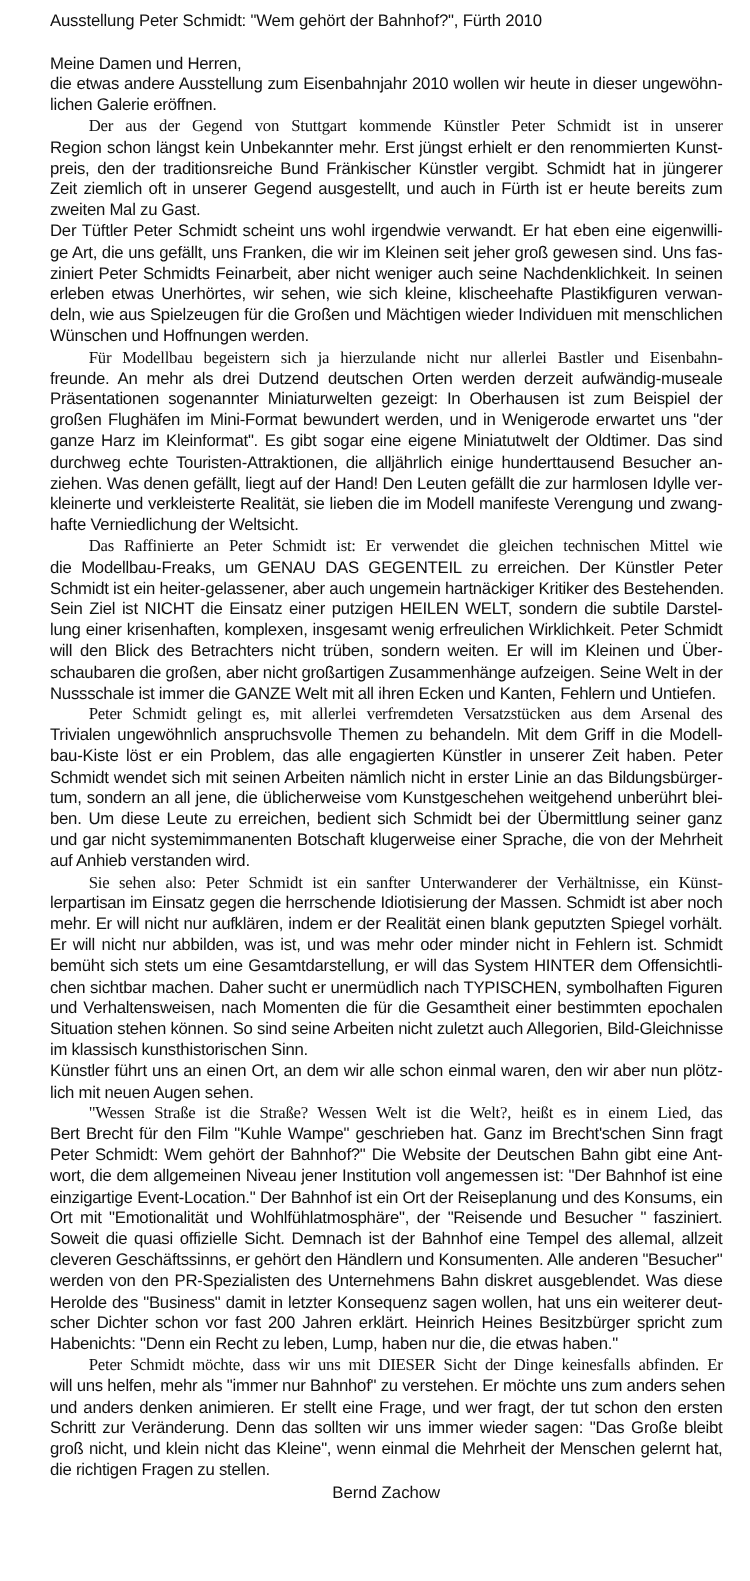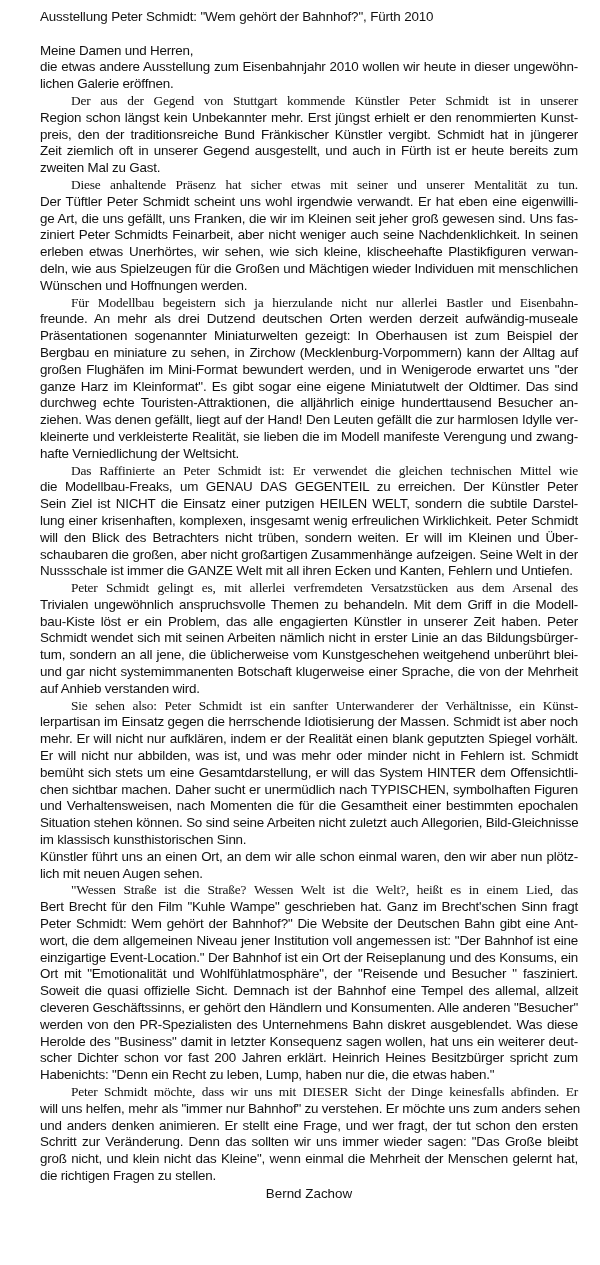--- a/index.html
+++ b/index.html
@@ -34,55 +34,55 @@
         <div class="line last">lichen Galerie eröffnen.</div>
       </div>
       <div>
         <div class="line indent">Der aus der Gegend von Stuttgart kommende Künstler Peter Schmidt ist  in unserer</div>
         <div class="line">Region schon längst kein Unbekannter mehr. Erst jüngst erhielt er den renommierten Kunst-</div>
         <div class="line">preis, den der traditionsreiche Bund Fränkischer Künstler vergibt. Schmidt  hat in jüngerer</div>
         <div class="line">Zeit ziemlich oft in unserer Gegend ausgestellt, und auch in Fürth ist er heute bereits zum</div>
         <div class="line last">zweiten Mal zu Gast.</div>
       </div>
       <div>
-        <div class="line indent">Diese anhaltende Präsenz hat sicher etwas mit seiner und unserer Mentalität zu tun.</div>
         <div class="line">Der Tüftler Peter Schmidt scheint uns wohl irgendwie verwandt. Er hat eben eine eigenwilli-</div>
         <div class="line">ge Art, die uns gefällt, uns Franken, die wir im Kleinen seit jeher groß gewesen sind. Uns fas-</div>
         <div class="line">ziniert Peter Schmidts Feinarbeit, aber nicht weniger auch seine Nachdenklichkeit. In seinen</div>
         <div class="line">erleben etwas Unerhörtes, wir sehen, wie sich kleine, klischeehafte Plastikfiguren verwan-</div>
         <div class="line">deln, wie aus Spielzeugen für die Großen und Mächtigen wieder Individuen mit menschlichen</div>
         <div class="line last">Wünschen und Hoffnungen werden.</div>
       </div>
       <div>
         <div class="line indent">Für Modellbau begeistern sich ja hierzulande nicht nur allerlei Bastler und Eisenbahn-</div>
         <div class="line">freunde. An mehr als drei Dutzend  deutschen Orten werden  derzeit  aufwändig-museale</div>
         <div class="line">Präsentationen sogenannter Miniaturwelten gezeigt: In Oberhausen ist zum Beispiel der</div>
-        <div class="line">Bergbau en miniature zu sehen, in Zirchow (Mecklenburg-Vorpommern) kann der Alltag auf</div>
         <div class="line">großen Flughäfen im Mini-Format bewundert werden, und in Wenigerode erwartet uns "der</div>
         <div class="line">ganze Harz im Kleinformat". Es gibt sogar eine eigene Miniatutwelt der Oldtimer. Das sind</div>
         <div class="line">durchweg echte Touristen-Attraktionen, die alljährlich einige hunderttausend Besucher an-</div>
         <div class="line">ziehen. Was denen gefällt, liegt auf der Hand! Den Leuten gefällt die zur harmlosen Idylle ver-</div>
         <div class="line">kleinerte und verkleisterte Realität, sie lieben die im Modell manifeste Verengung und zwang-</div>
         <div class="line last">hafte Verniedlichung der Weltsicht.</div>
       </div>
       <div>
         <div class="line indent">Das Raffinierte an Peter Schmidt ist: Er verwendet die gleichen technischen Mittel wie</div>
         <div class="line">die Modellbau-Freaks, um GENAU DAS GEGENTEIL zu erreichen. Der Künstler Peter</div>
+        <div class="line">Schmidt ist ein heiter-gelassener, aber auch ungemein hartnäckiger Kritiker des Bestehenden.</div>
         <div class="line">Sein Ziel ist NICHT die Einsatz einer putzigen HEILEN WELT, sondern die subtile Darstel-</div>
         <div class="line">lung einer krisenhaften, komplexen, insgesamt wenig erfreulichen Wirklichkeit. Peter Schmidt</div>
         <div class="line">will den Blick des Betrachters nicht trüben, sondern weiten. Er will im Kleinen und Über-</div>
         <div class="line">schaubaren die großen, aber nicht großartigen Zusammenhänge aufzeigen. Seine Welt in der</div>
         <div class="line last">Nussschale ist immer die GANZE Welt mit all ihren Ecken und Kanten, Fehlern und Untiefen.</div>
       </div>
       <div>
         <div class="line indent">Peter Schmidt gelingt es, mit allerlei verfremdeten Versatzstücken aus dem Arsenal des</div>
         <div class="line">Trivialen ungewöhnlich anspruchsvolle Themen zu behandeln. Mit dem Griff in die Modell-</div>
         <div class="line">bau-Kiste löst er ein Problem, das alle engagierten Künstler in unserer Zeit haben. Peter</div>
         <div class="line">Schmidt wendet sich mit seinen Arbeiten nämlich nicht in erster Linie an das Bildungsbürger-</div>
         <div class="line">tum, sondern an all jene, die üblicherweise vom Kunstgeschehen weitgehend unberührt blei-</div>
+        <div class="line">ben. Um diese Leute zu erreichen, bedient sich Schmidt bei der Übermittlung seiner ganz</div>
         <div class="line">und gar nicht systemimmanenten Botschaft klugerweise einer Sprache, die von der Mehrheit</div>
         <div class="line last">auf Anhieb verstanden wird.</div>
       </div>
       <div>
         <div class="line indent">Sie sehen also: Peter Schmidt ist ein sanfter Unterwanderer der Verhältnisse, ein Künst-</div>
         <div class="line">lerpartisan im Einsatz gegen die herrschende Idiotisierung der Massen. Schmidt ist aber noch</div>
         <div class="line">mehr. Er will nicht nur aufklären, indem er der Realität einen blank geputzten Spiegel vorhält.</div>
         <div class="line">Er will nicht nur abbilden, was ist, und was mehr oder minder nicht in Fehlern ist. Schmidt</div>
         <div class="line">bemüht sich stets um eine Gesamtdarstellung,  er will das System HINTER dem Offensichtli-</div>
         <div class="line">chen sichtbar machen. Daher sucht er unermüdlich nach TYPISCHEN, symbolhaften  Figuren</div>

